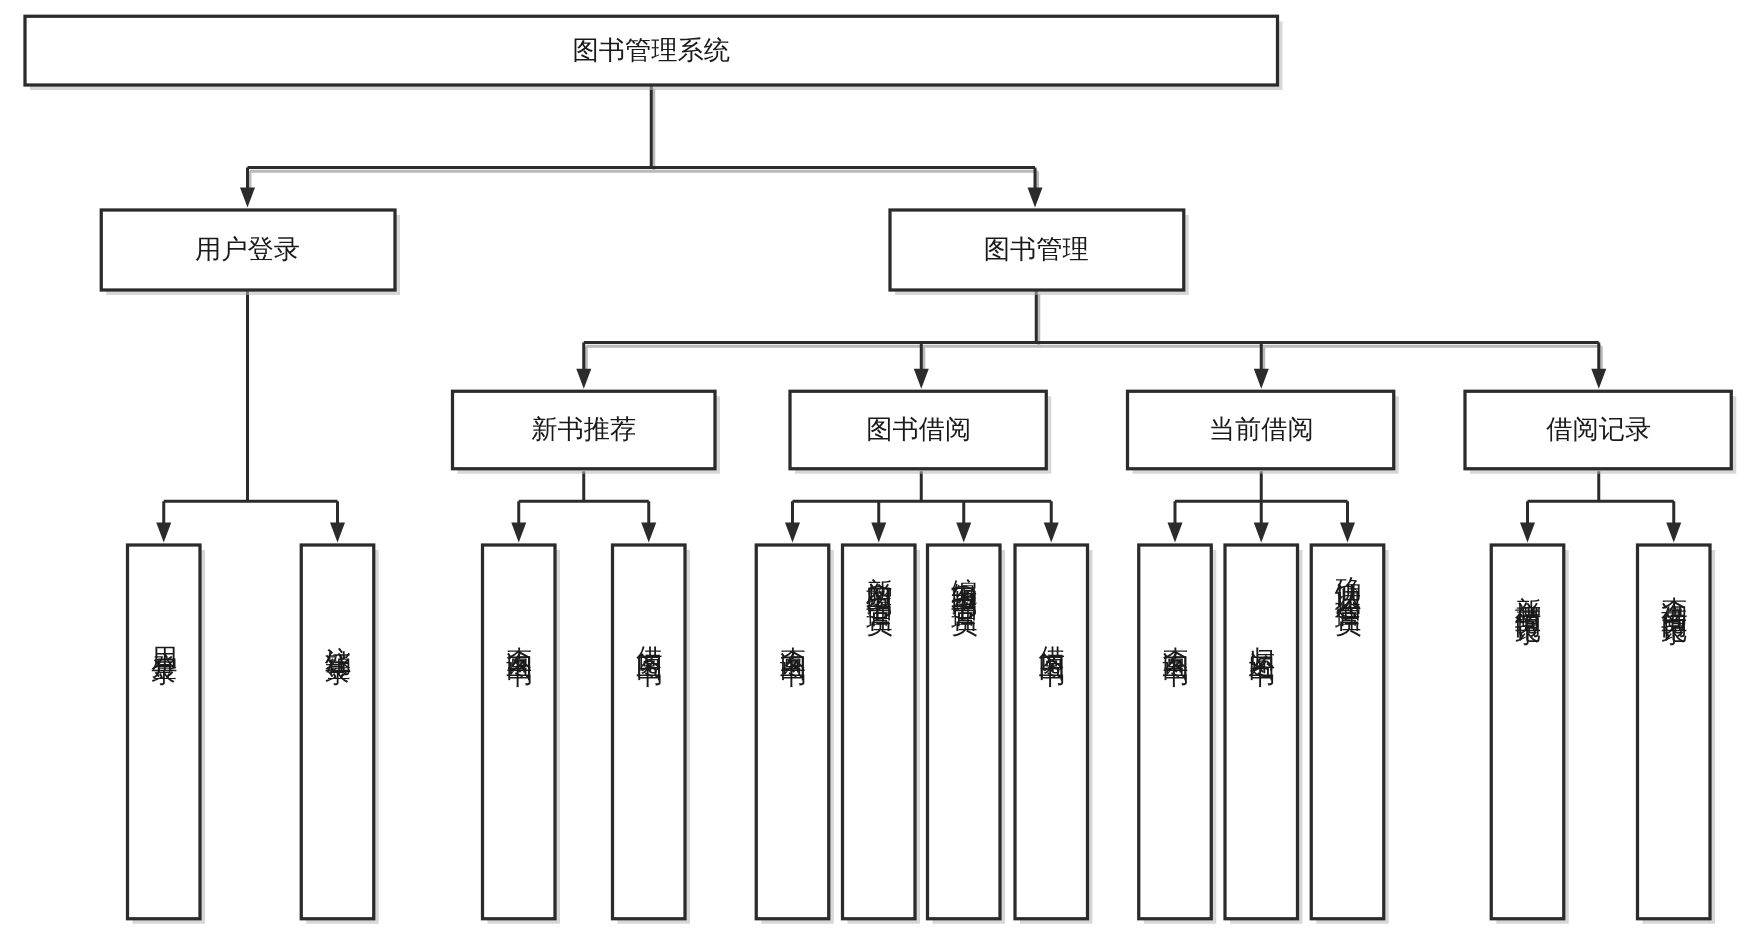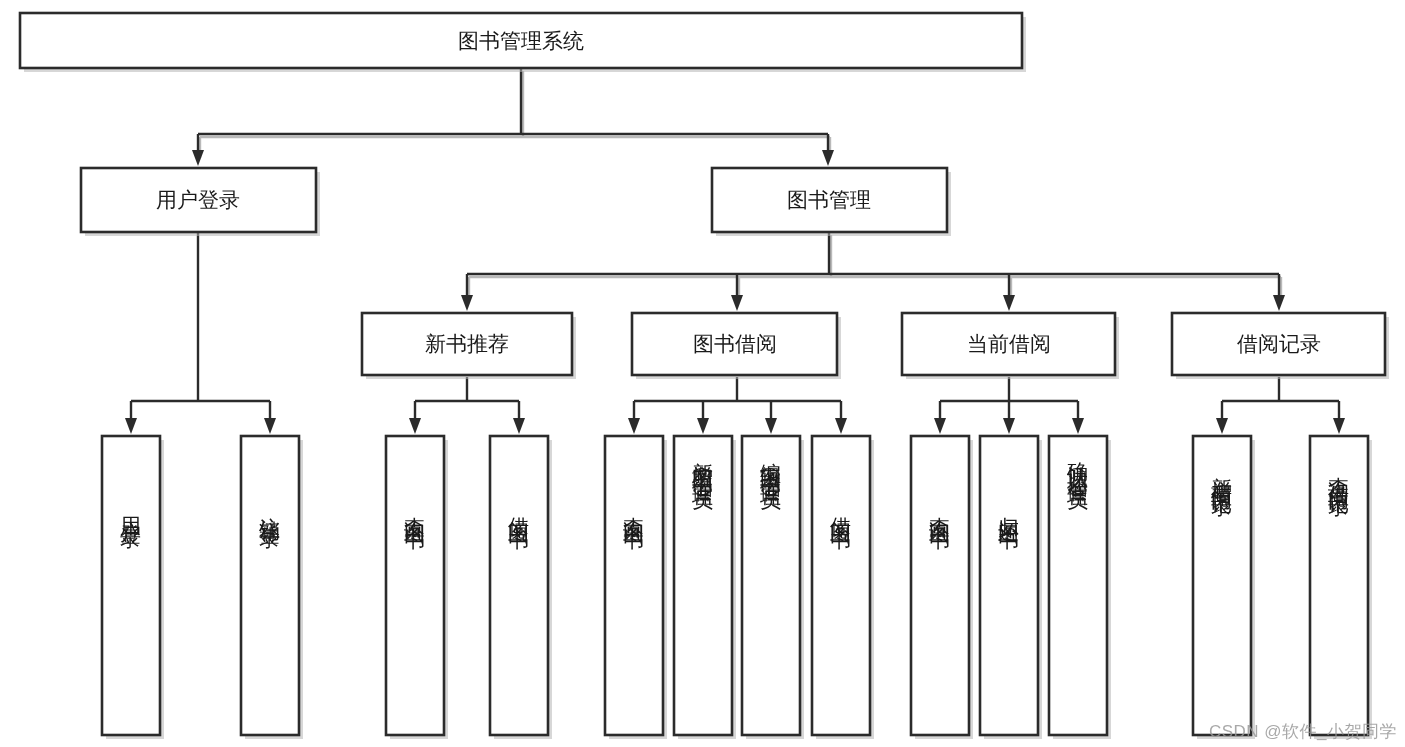--- a/index.html
+++ b/index.html
@@ -312,15 +312,14 @@
     <span class="leaf-label">确认归还（管理员）</span>
   </div>
 
   <div class="leaf-label-wrap" style="left:1193px; top:460px; width:58px; height:275px;">
     <span class="leaf-label">新增借阅记录</span>
   </div>
   <div class="leaf-label-wrap" style="left:1310px; top:460px; width:58px; height:275px;">
     <span class="leaf-label">查询借阅记录</span>
   </div>
 
-  <div class="watermark">CSDN @软件_小贺同学</div>
 
 </div>
 
 </body></html>

